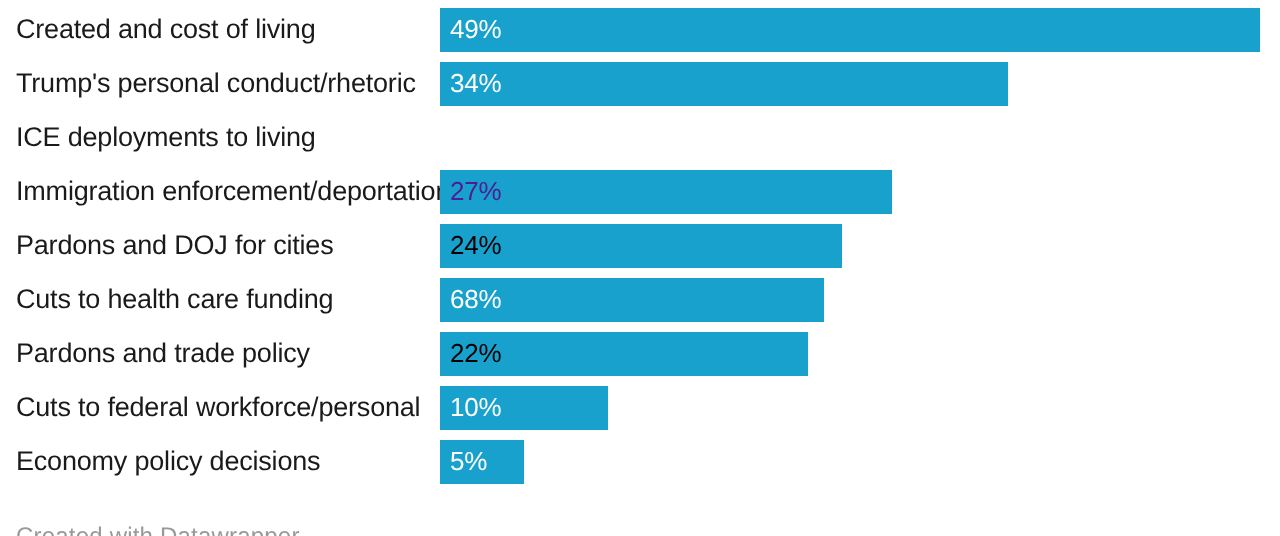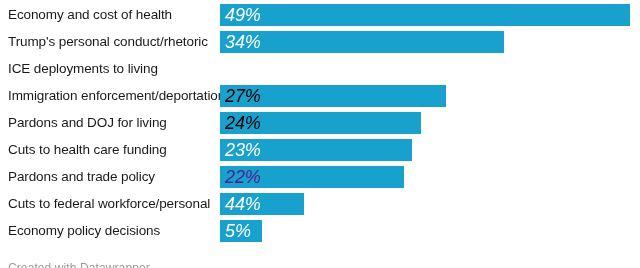--- a/index.html
+++ b/index.html
@@ -59,46 +59,45 @@
     height: 22px;
     background: #18a1cd;
     display: flex;
     align-items: center;
     box-sizing: border-box;
     padding-left: 5px;
     min-width: 30px;
   }
 
   .bar-value {
-    font-size: 18px;
+    font-size: 13px;
     line-height: 14px;
     color: #ffffff;
     white-space: nowrap;
     letter-spacing: -0.1px;
-    font-style: italic;
   }
 
   #chart-footer {
     margin-top: 14px;
     padding-left: 8px;
     font-size: 12px;
     line-height: 14px;
     color: #999999;
     letter-spacing: 0.1px;
   }
 </style>
 </head>
 <body>
 
 <div id="chart-root">
 
   <div id="bars-area">
 
     <div class="bar-row">
-      <div class="bar-label">Economy and cost of health</div>
+      <div class="bar-label">Created and cost of living</div>
       <div class="bar-track">
         <div class="bar-fill" style="width: 100%; background: rgb(24, 161, 205);">
           <span class="bar-value" style="color: rgb(255, 255, 255);">49%</span>
         </div>
       </div>
     </div>
 
     <div class="bar-row">
       <div class="bar-label">Trump's personal conduct/rhetoric</div>
       <div class="bar-track">
@@ -109,57 +108,57 @@
     </div>
 
     <div class="bar-row">
       <div class="bar-label">ICE deployments to living</div>
     </div>
 
     <div class="bar-row">
       <div class="bar-label">Immigration enforcement/deportation</div>
       <div class="bar-track">
         <div class="bar-fill" style="width: 55.102%; background: rgb(24, 161, 205);">
-          <span class="bar-value" style="color: #000000;">27%</span>
+          <span class="bar-value" style="color: #4c1d95;">27%</span>
         </div>
       </div>
     </div>
 
     <div class="bar-row">
-      <div class="bar-label">Pardons and DOJ for living</div>
+      <div class="bar-label">Pardons and DOJ for cities</div>
       <div class="bar-track">
         <div class="bar-fill" style="width: 48.9796%; background: rgb(24, 161, 205);">
           <span class="bar-value" style="color: #000000;">24%</span>
         </div>
       </div>
     </div>
 
     <div class="bar-row">
       <div class="bar-label">Cuts to health care funding</div>
       <div class="bar-track">
         <div class="bar-fill" style="width: 46.9388%; background: rgb(24, 161, 205);">
-          <span class="bar-value" style="color: rgb(255, 255, 255);">23%</span>
+          <span class="bar-value" style="color: rgb(255, 255, 255);">68%</span>
         </div>
       </div>
     </div>
 
     <div class="bar-row">
       <div class="bar-label">Pardons and trade policy</div>
       <div class="bar-track">
         <div class="bar-fill" style="width: 44.898%; background: rgb(24, 161, 205);">
-          <span class="bar-value" style="color: #4c1d95;">22%</span>
+          <span class="bar-value" style="color: #000000;">22%</span>
         </div>
       </div>
     </div>
 
     <div class="bar-row">
       <div class="bar-label">Cuts to federal workforce/personal</div>
       <div class="bar-track">
         <div class="bar-fill" style="width: 20.4082%; background: rgb(24, 161, 205);">
-          <span class="bar-value" style="color: rgb(255, 255, 255);">44%</span>
+          <span class="bar-value" style="color: rgb(255, 255, 255);">10%</span>
         </div>
       </div>
     </div>
 
     <div class="bar-row">
       <div class="bar-label">Economy policy decisions</div>
       <div class="bar-track">
         <div class="bar-fill" style="width: 10.2041%; background: rgb(24, 161, 205);">
           <span class="bar-value" style="color: rgb(255, 255, 255);">5%</span>
         </div>

